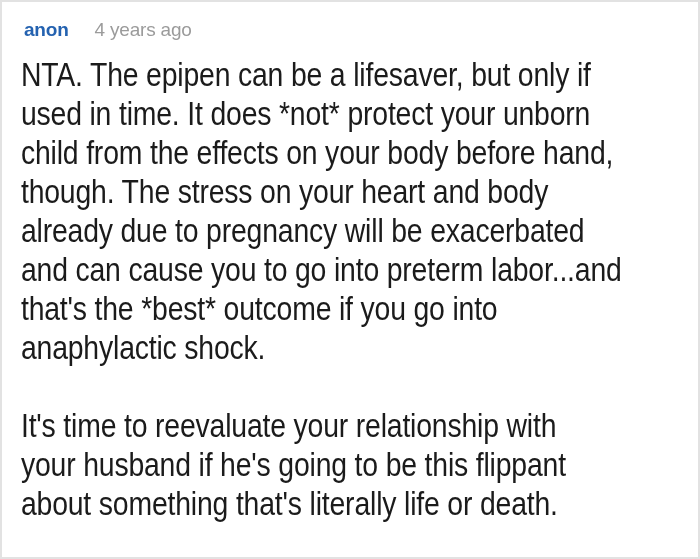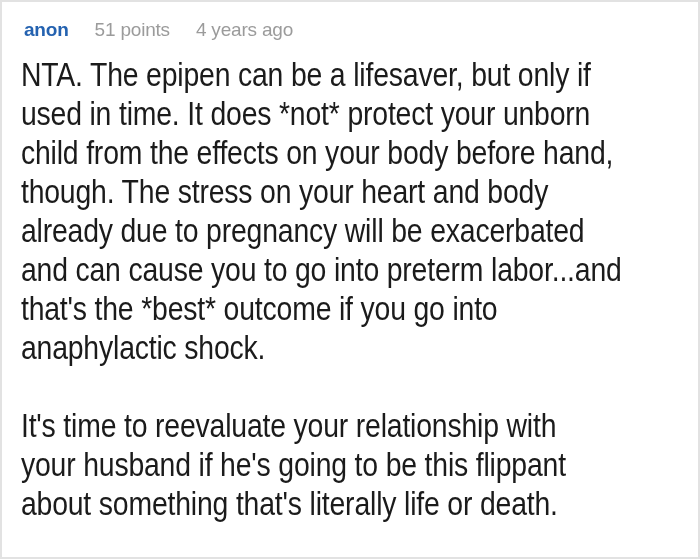--- a/index.html
+++ b/index.html
@@ -46,21 +46,20 @@
   .paragraph { margin: 0; }
   .paragraph.first { margin-bottom: 39px; }
   .text-line { white-space: nowrap; }
 </style>
 </head>
 <body>
 
 <div class="card">
   <div class="comment-header">
     <span class="author">anon</span>
-    <span class="meta">51 points</span>
     <span class="meta">4 years ago</span>
   </div>
 
   <div class="comment-body">
     <div class="paragraph first">
       <div class="text-line">NTA. The epipen can be a lifesaver, but only if</div>
       <div class="text-line">used in time. It does *not* protect your unborn</div>
       <div class="text-line">child from the effects on your body before hand,</div>
       <div class="text-line">though. The stress on your heart and body</div>
       <div class="text-line">already due to pregnancy will be exacerbated</div>

